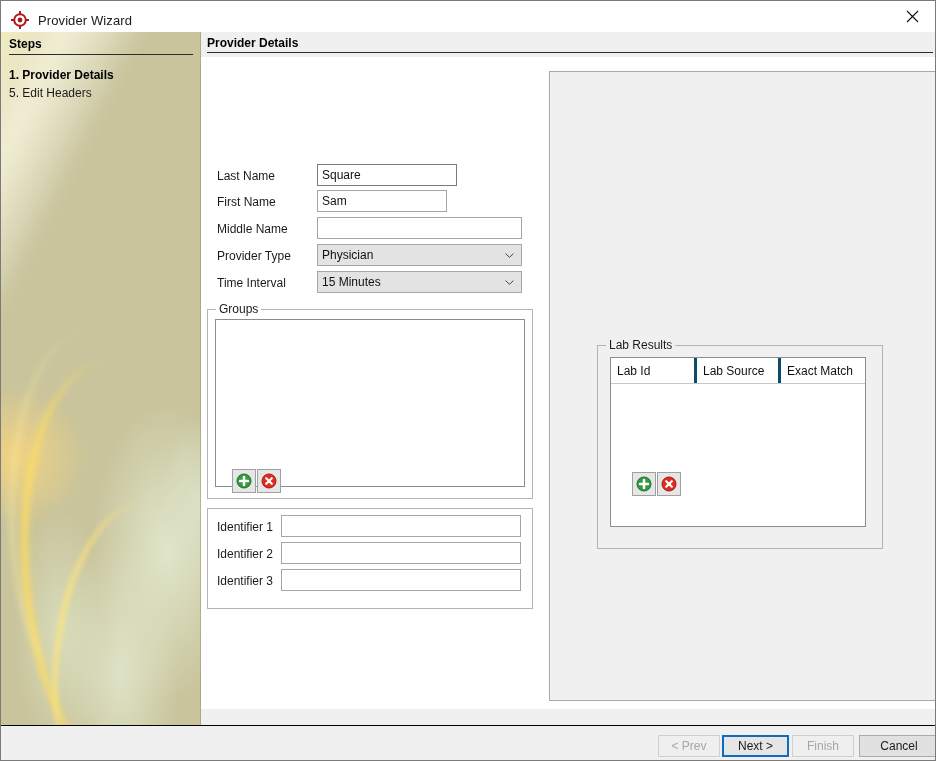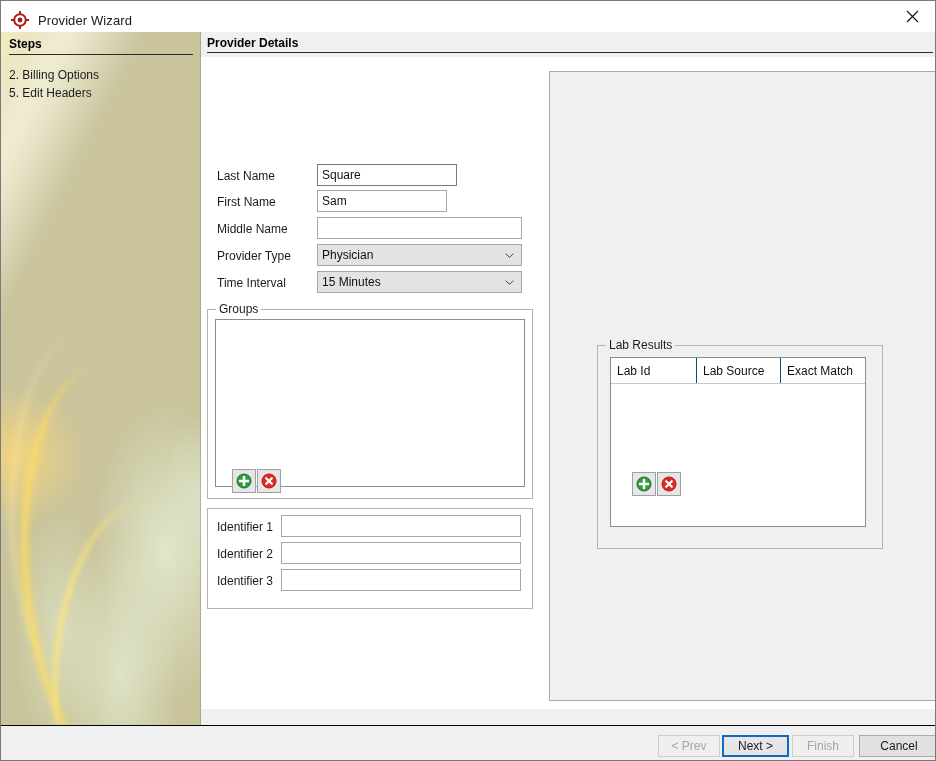--- a/index.html
+++ b/index.html
@@ -306,21 +306,21 @@
     background: #ffffff;
     border-bottom: 1px solid #c8c8c8;
   }
   .tbl-th {
     box-sizing: border-box;
     display: flex;
     align-items: center;
     padding-left: 6px;
     font-size: 12px;
     color: #111;
-    border-right: 1px solid #0c4a6e;
+    border-right: 3px solid #0c4a6e;
     white-space: nowrap;
   }
   .tbl-th:last-child { border-right: none; }
 
   
   .btn-sep {
     position: absolute;
     left: 0; right: 0;
     top: 724px;
     height: 1px;
@@ -392,21 +392,21 @@
       <div class="glow-left"></div>
       <div class="filament-a"></div>
       <div class="filament-b"></div>
       <div class="filament-c"></div>
     </div>
     <div class="sidebar-edge"></div>
 
     <div class="steps-head">Steps</div>
 
     <div class="steps-list">
-      <div class="step-item">2. Billing Options</div>
+      <div class="step-item current">1. Provider Details</div>
       <div class="step-item">5. Edit Headers</div>
     </div>
   </div>
 
   <div class="content-head">
     <div class="content-head-title">Provider Details</div>
     <div class="content-head-rule"></div>
   </div>
 
   <div class="content-body">

